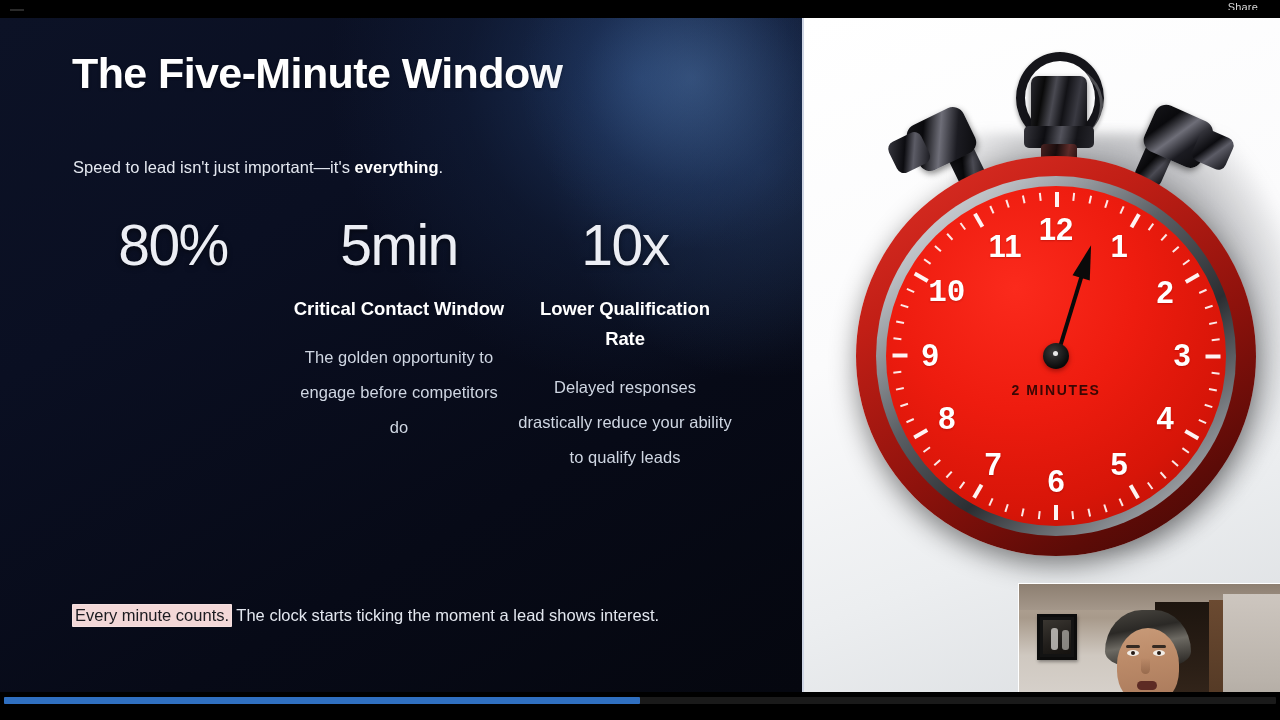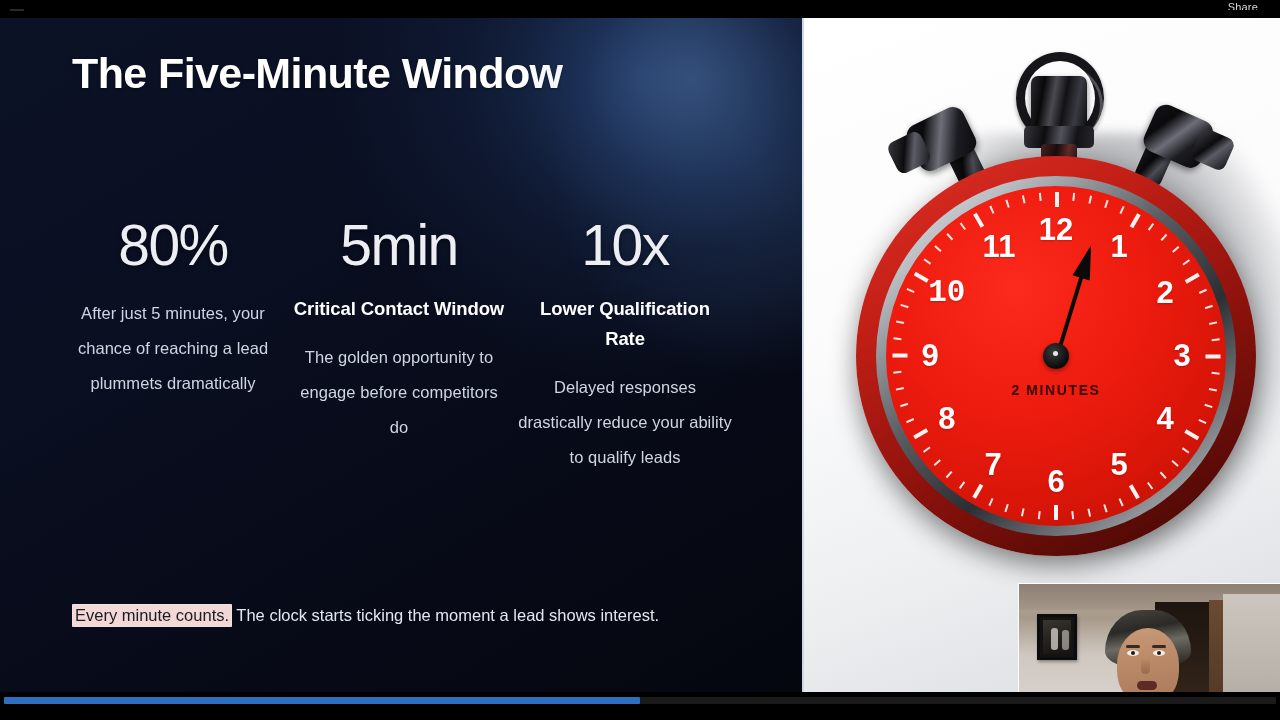--- a/index.html
+++ b/index.html
@@ -519,26 +519,28 @@
     <div class="topbar-left-dash"></div>
     <div class="topbar-share">Share</div>
   </div>
 
   <div class="slide">
 
     <div class="panel-left">
 
       <div class="slide-title">The Five-Minute Window</div>
 
+      <div class="slide-subtitle">
+        <span>Speed to lead isn't just important—it's </span><b>everything</b><span>.</span>
+      </div>
 
       <div class="stats">
 
         <div class="stat">
           <div class="stat-value">80%</div>
-          <div class="stat-desc">After just 5 minutes, your chance of reaching a lead plummets dramatically</div>
         </div>
 
         <div class="stat">
           <div class="stat-value">5min</div>
           <div class="stat-label">Critical Contact Window</div>
           <div class="stat-desc">The golden opportunity to engage before competitors do</div>
         </div>
 
         <div class="stat">
           <div class="stat-value">10x</div>
@@ -766,21 +768,21 @@
                 <div class="num" style="left: 211px; top: 43.8808px;">1</div>
                 <div class="num" style="left: 257.119px; top: 90px;">2</div>
                 <div class="num" style="left: 274px; top: 153px;">3</div>
                 <div class="num" style="left: 257.119px; top: 216px;">4</div>
                 <div class="num" style="left: 211px; top: 262.119px;">5</div>
                 <div class="num" style="left: 148px; top: 279px;">6</div>
                 <div class="num" style="left: 85px; top: 262.119px;">7</div>
                 <div class="num" style="left: 38.8808px; top: 216px;">8</div>
                 <div class="num" style="left: 22px; top: 153px;">9</div>
                 <div class="num" style="left: 38.8808px; top: 90px; font-family: Liberation Mono, monospace;">10</div>
-                <div class="num" style="left: 91px; top: 43.8808px;">11</div>
+                <div class="num" style="left: 97px; top: 43.8808px;">11</div>
               </div>
           </div>
         </div>
       </div>
     </div>
 
     <div class="webcam">
       <div class="wc-wall"></div>
       <div class="wc-ceiling"></div>
       <div class="wc-rightwall"></div>

